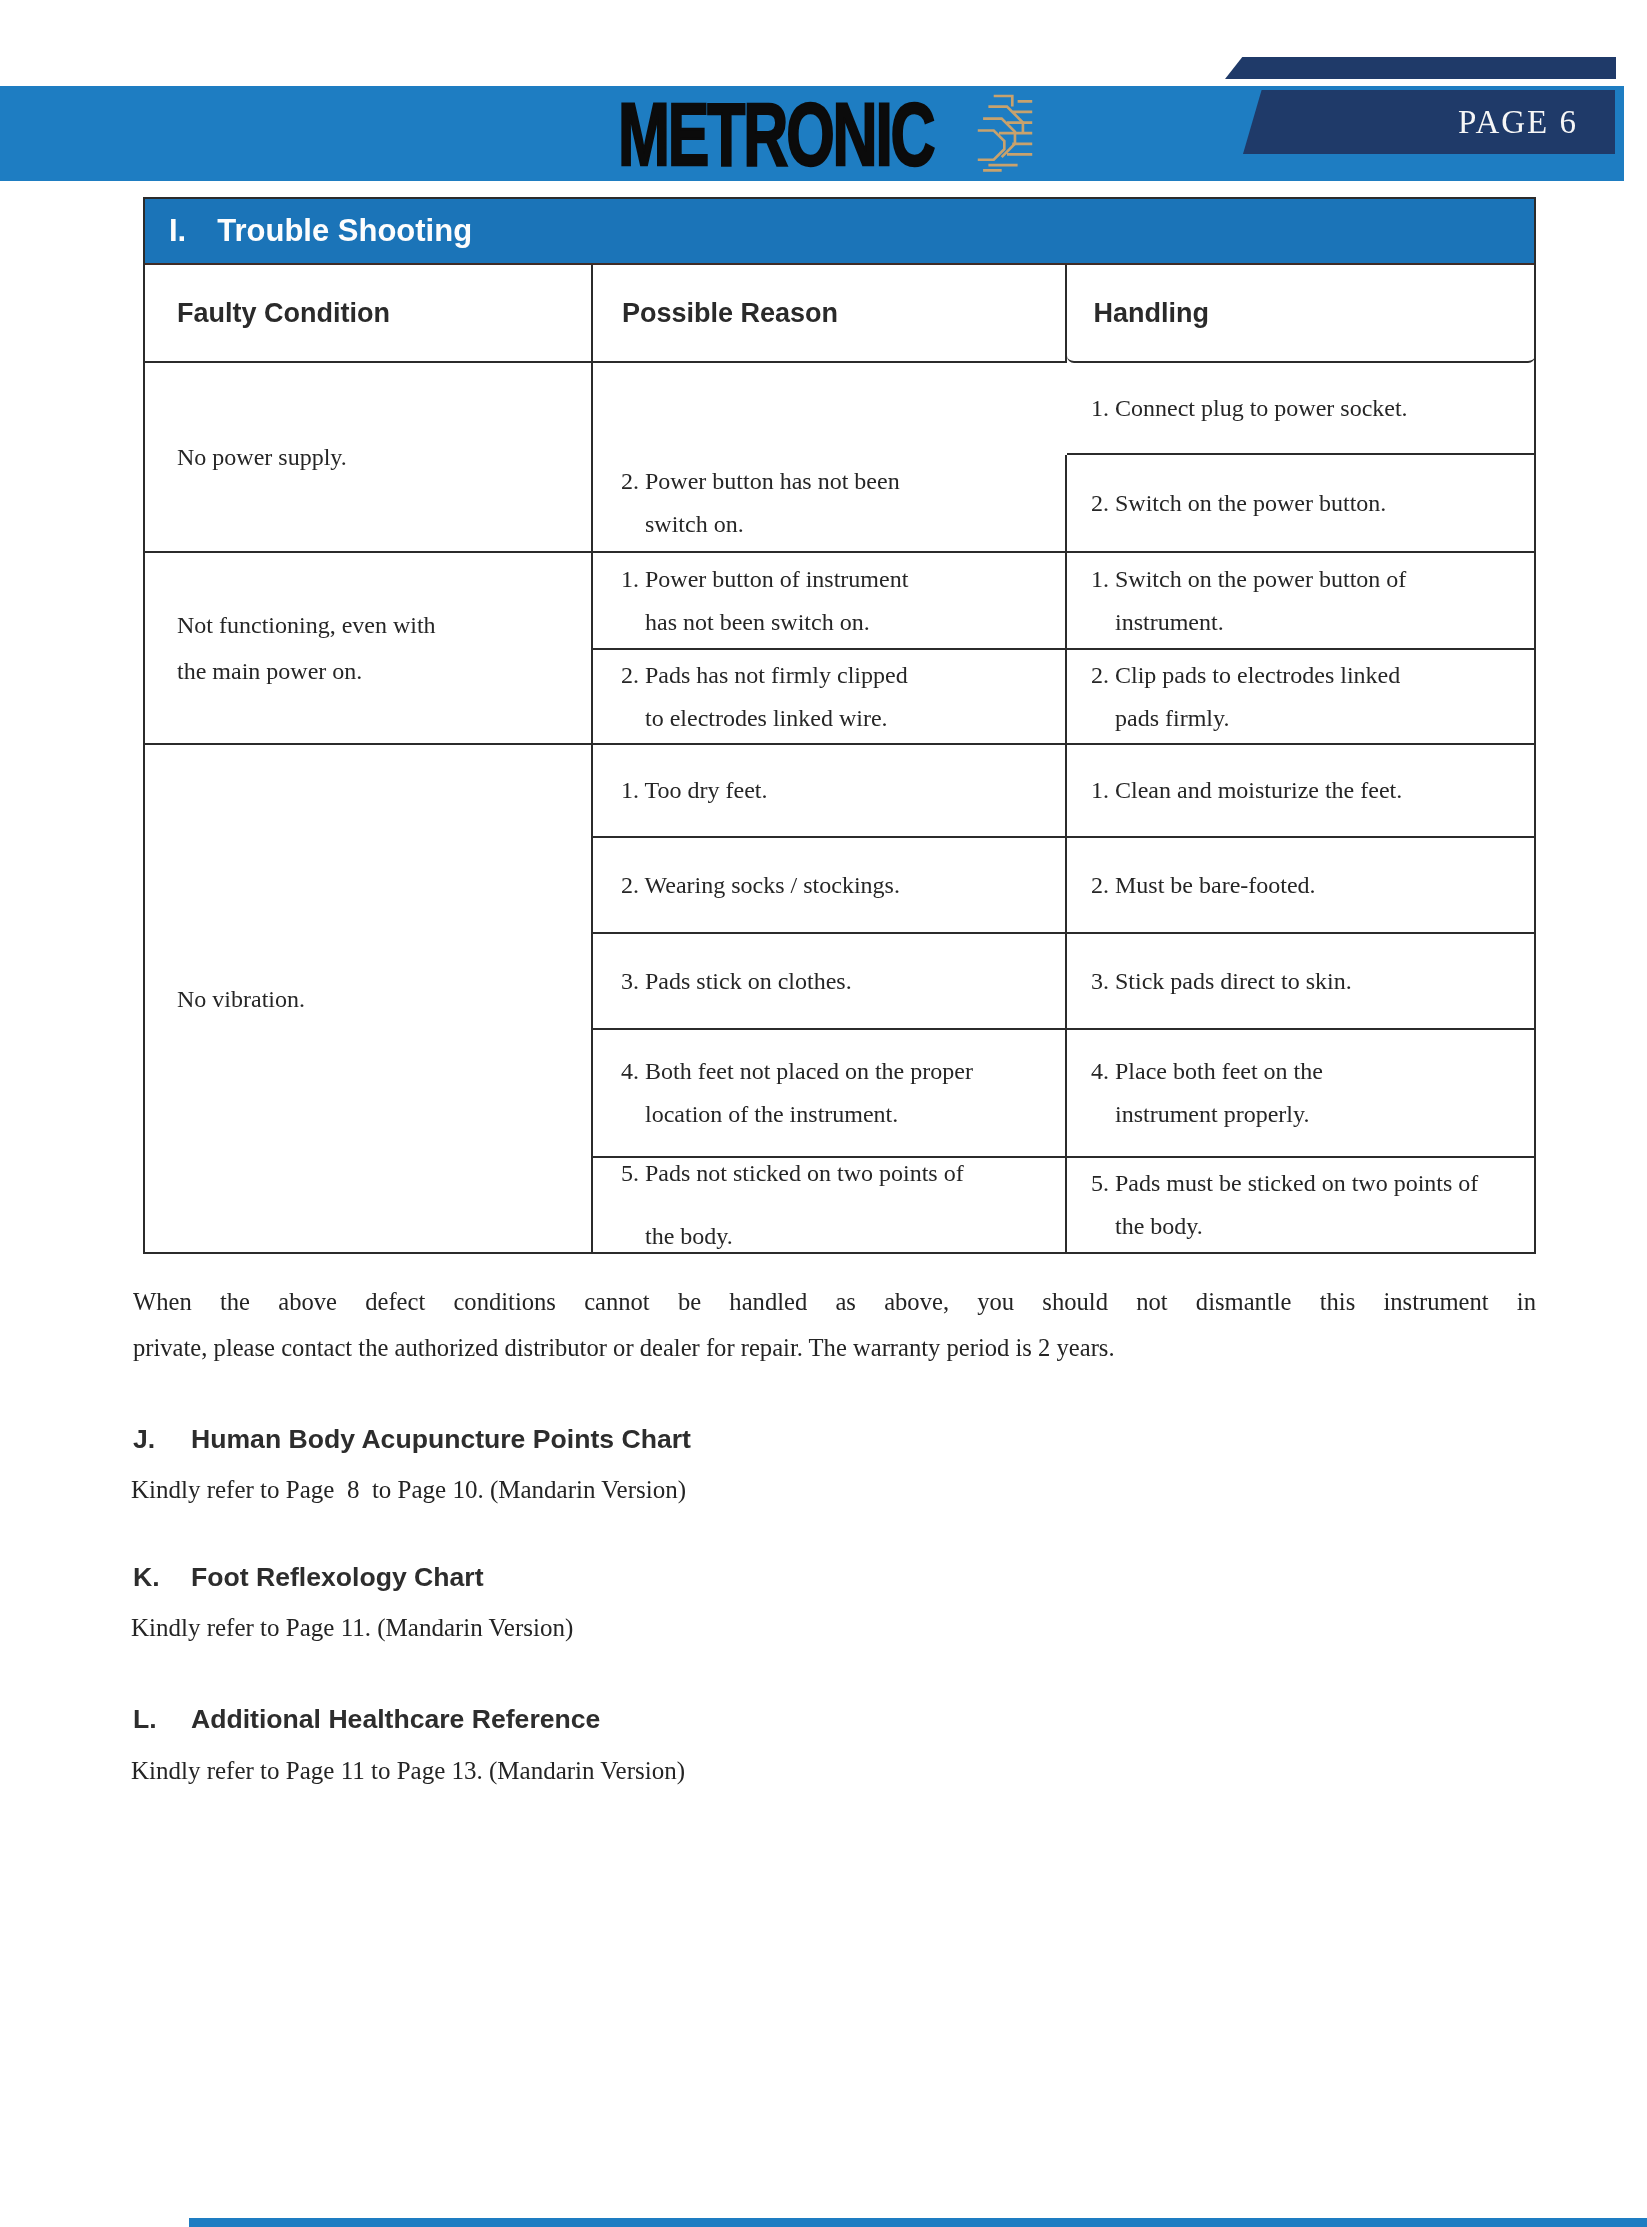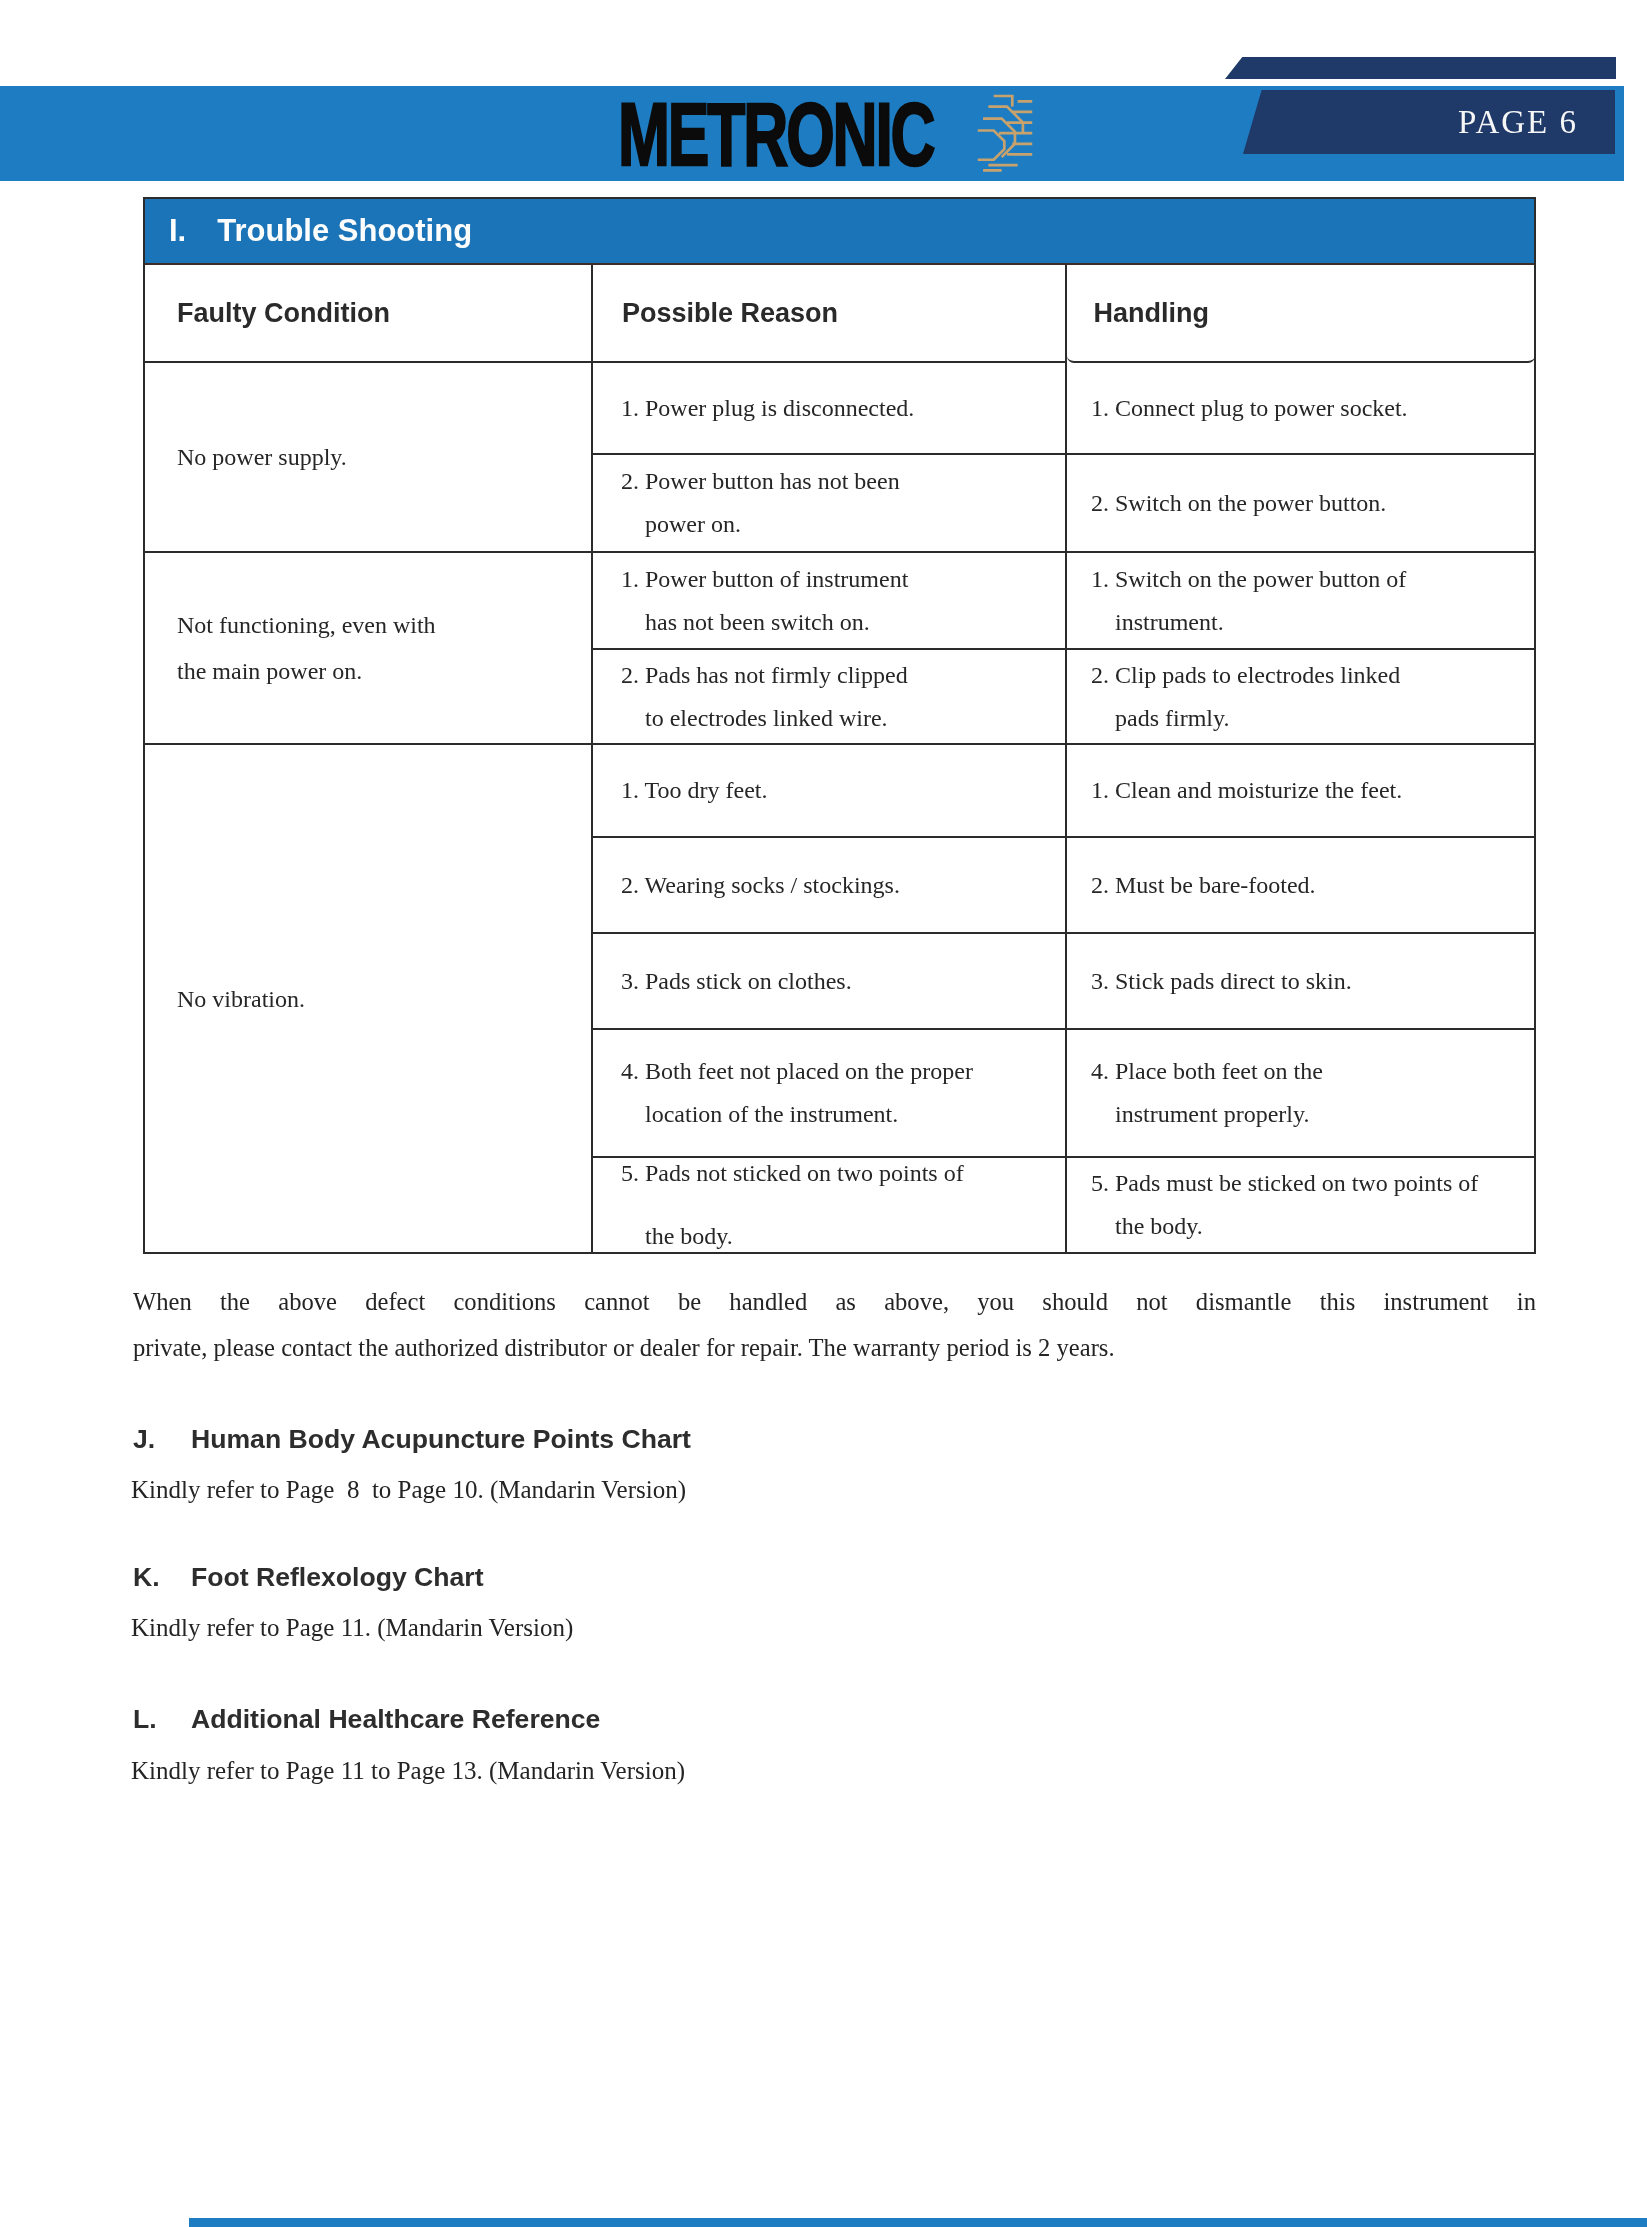--- a/index.html
+++ b/index.html
@@ -129,29 +129,26 @@
         <div>No power supply.</div>
       </div>
       <div class="cell cond" style="grid-column:1;grid-row:4 / span 2;">
         <div>Not functioning, even with</div>
         <div>the main power on.</div>
       </div>
       <div class="cell cond rlast" style="grid-column:1;grid-row:6 / span 5;">
         <div>No vibration.</div>
       </div>
 
-      <div class="cell reason" style="grid-column:2;grid-row:2;">
-        <div>1. Power plug is disconnected.</div>
-      </div>
       <div class="cell handling c3" style="grid-column:3;grid-row:2;">
         <div>1. Connect plug to power socket.</div>
       </div>
       <div class="cell reason" style="grid-column:2;grid-row:3;">
         <div>2. Power button has not been</div>
-        <div class="line2">power on.</div>
+        <div class="line2">switch on.</div>
       </div>
       <div class="cell handling c3" style="grid-column:3;grid-row:3;">
         <div>2. Switch on the power button.</div>
       </div>
 
       <div class="cell reason" style="grid-column:2;grid-row:4;">
         <div>1. Power button of instrument</div>
         <div class="line2">has not been switch on.</div>
       </div>
       <div class="cell handling c3" style="grid-column:3;grid-row:4;">

